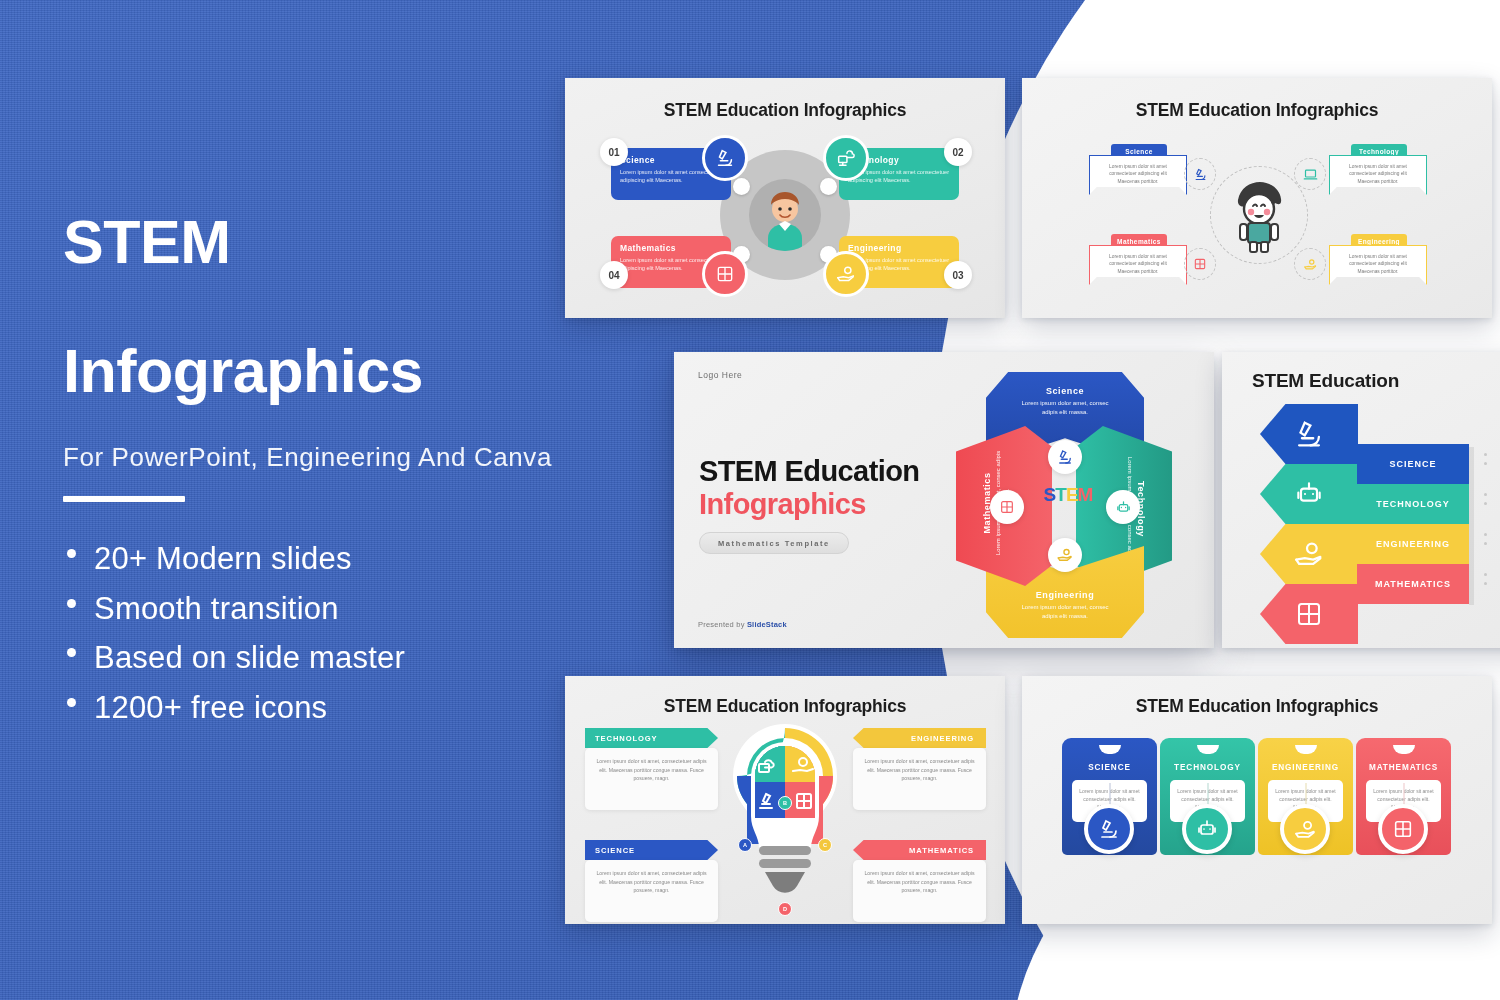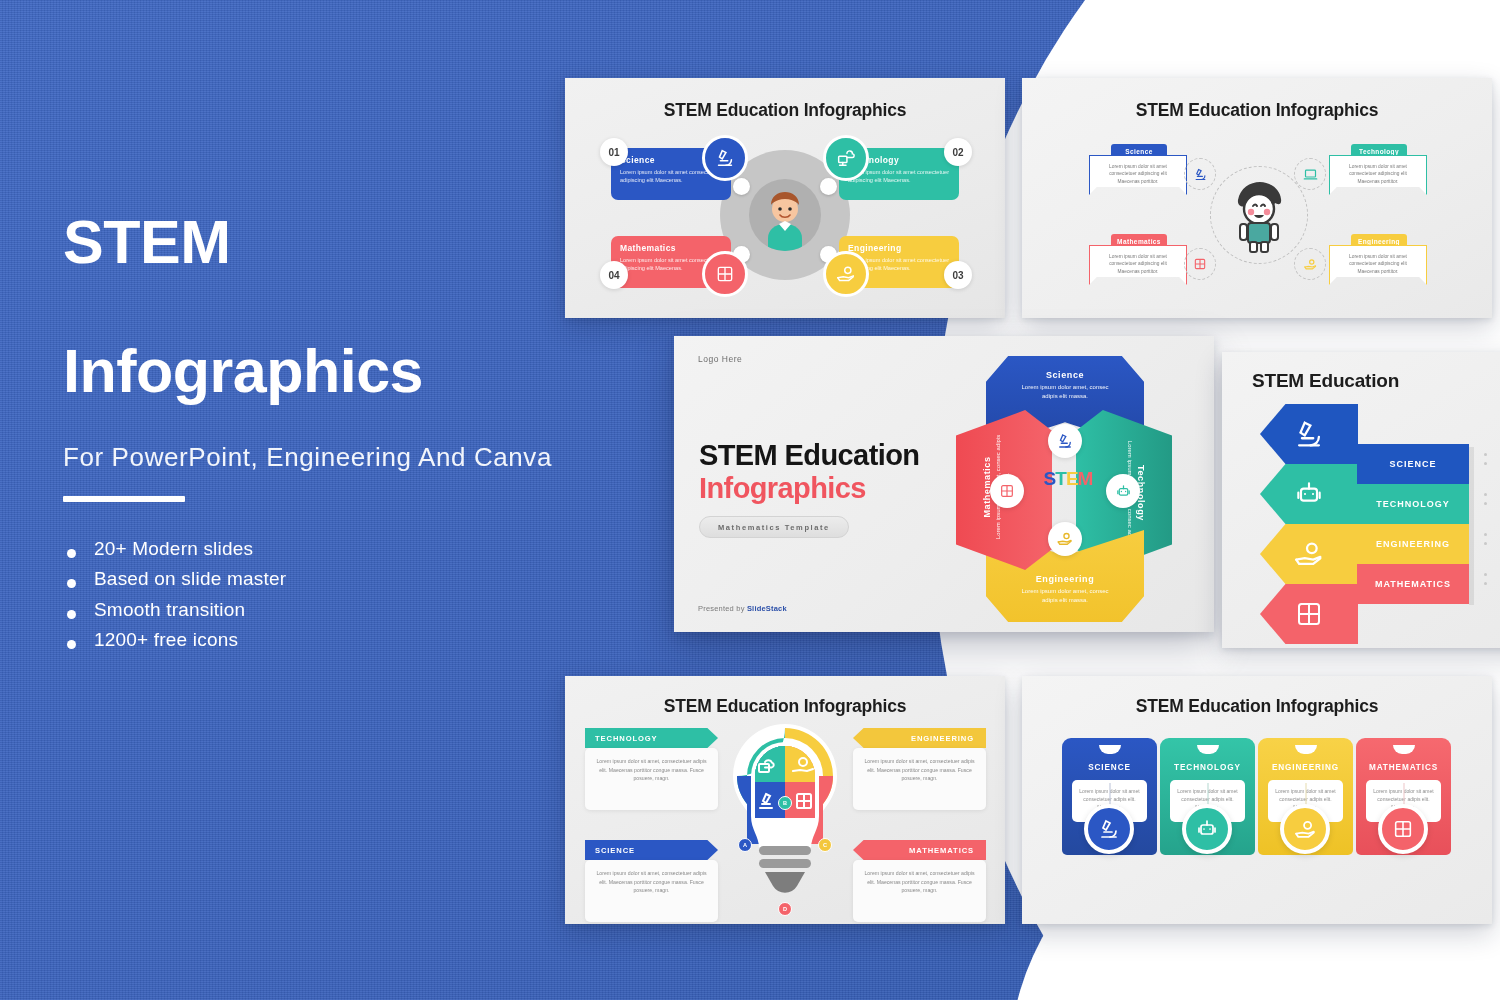--- a/index.html
+++ b/index.html
@@ -38,21 +38,21 @@
   }
   #hero .sub{
     margin-top:38px; font-size:26px; letter-spacing:.6px; font-weight:400;
     color:#f2f5fb;
   }
   #hero .rule{
     margin-top:23px; width:122px; height:6px; background:#fff; border-radius:1px;
   }
   #hero ul{ list-style:none; margin-top:32px; }
   #hero ul li{
-    font-size:19px; line-height:1.6; color:#fff; position:relative; padding-left:31px;
+    font-size:31px; line-height:1.6; color:#fff; position:relative; padding-left:31px;
     letter-spacing:.2px;
   }
   #hero ul li::before{
     content:""; position:absolute; left:4px; top:15px;
     width:9px; height:9px; border-radius:50%; background:#fff;
   }
 
   
   .slide{
     position:absolute; z-index:5;
@@ -117,21 +117,21 @@
     background:#fff; border:1px solid; font-size:4.8px; line-height:1.55;
     color:#7c7c7c; text-align:center; padding:7px 10px 0;
     clip-path:polygon(0 0,100% 0,100% 100%,92% 80%,8% 80%,0 100%);
   }
   .s2-dot{
     position:absolute; width:32px; height:32px; border-radius:50%;
     border:1.4px dashed #c4c4c4; display:flex; align-items:center; justify-content:center;
   }
 
   
-  #slide3{ left:674px; top:336px; width:540px; height:296px;
+  #slide3{ left:674px; top:352px; width:540px; height:296px;
     background:linear-gradient(140deg,#f3f3f3 0%,#ededed 55%,#e7e7e7 100%);
     box-shadow:0 16px 38px rgba(15,25,55,.26), 0 4px 10px rgba(15,25,55,.14); }
   #s3-logo{ position:absolute; left:24px; top:18px; font-size:8.5px; color:#6d6d6d; letter-spacing:.5px; }
   #s3-foot{ position:absolute; left:24px; top:268px; font-size:7.5px; color:#7b7b7b; letter-spacing:.2px;}
   #s3-foot b{ color:#2b4fa8;margin-top:44px; }
   #s3-h1{ position:absolute; left:25px; top:103px; font-size:29px; font-weight:bold; color:#151515; letter-spacing:-.6px;}
   #s3-h2{ position:absolute; left:25px; top:136px; font-size:29px; font-weight:bold; color:#f0555f; letter-spacing:-.6px;}
   #s3-badge{
     position:absolute; left:25px; top:180px; height:22px; padding:0 18px;
     border-radius:12px; background:linear-gradient(180deg,#ececec,#dedede);
@@ -236,22 +236,22 @@
 <div id="hero">
   <h1>
     <span>STEM</span><br>
     <br>
     <span>Infographics</span>
   </h1>
   <div class="sub">For PowerPoint, Engineering And Canva</div>
   <div class="rule"></div>
   <ul>
     <li>20+ Modern  slides</li>
+    <li>Smooth transition</li>
     <li>Based on slide master</li>
-    <li>Smooth transition</li>
     <li>1200+ free icons</li>
   </ul>
 </div>
 
 <div class="slide" id="slide1">
   <div class="stitle">STEM Education Infographics</div>
 
   <div class="s1-center-ring">
     <div class="s1-center-inner">
       <svg width="72" height="72" viewBox="0 0 72 72">

